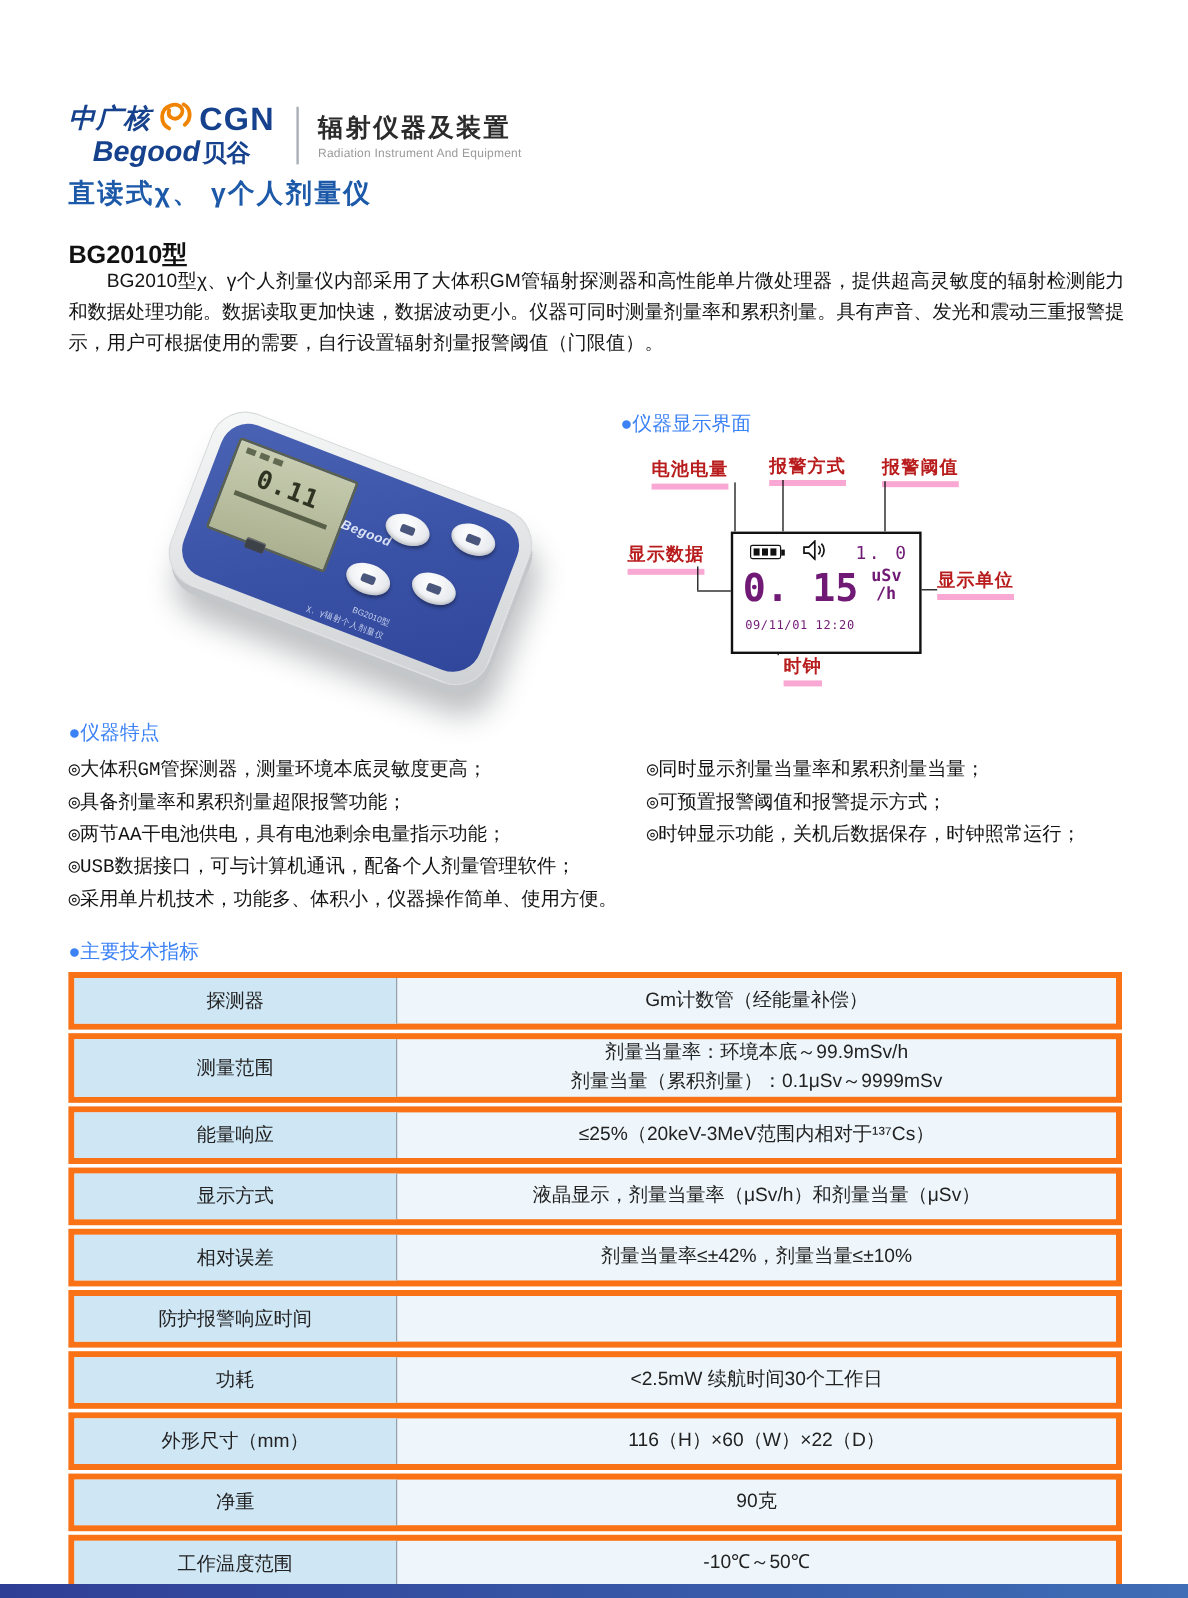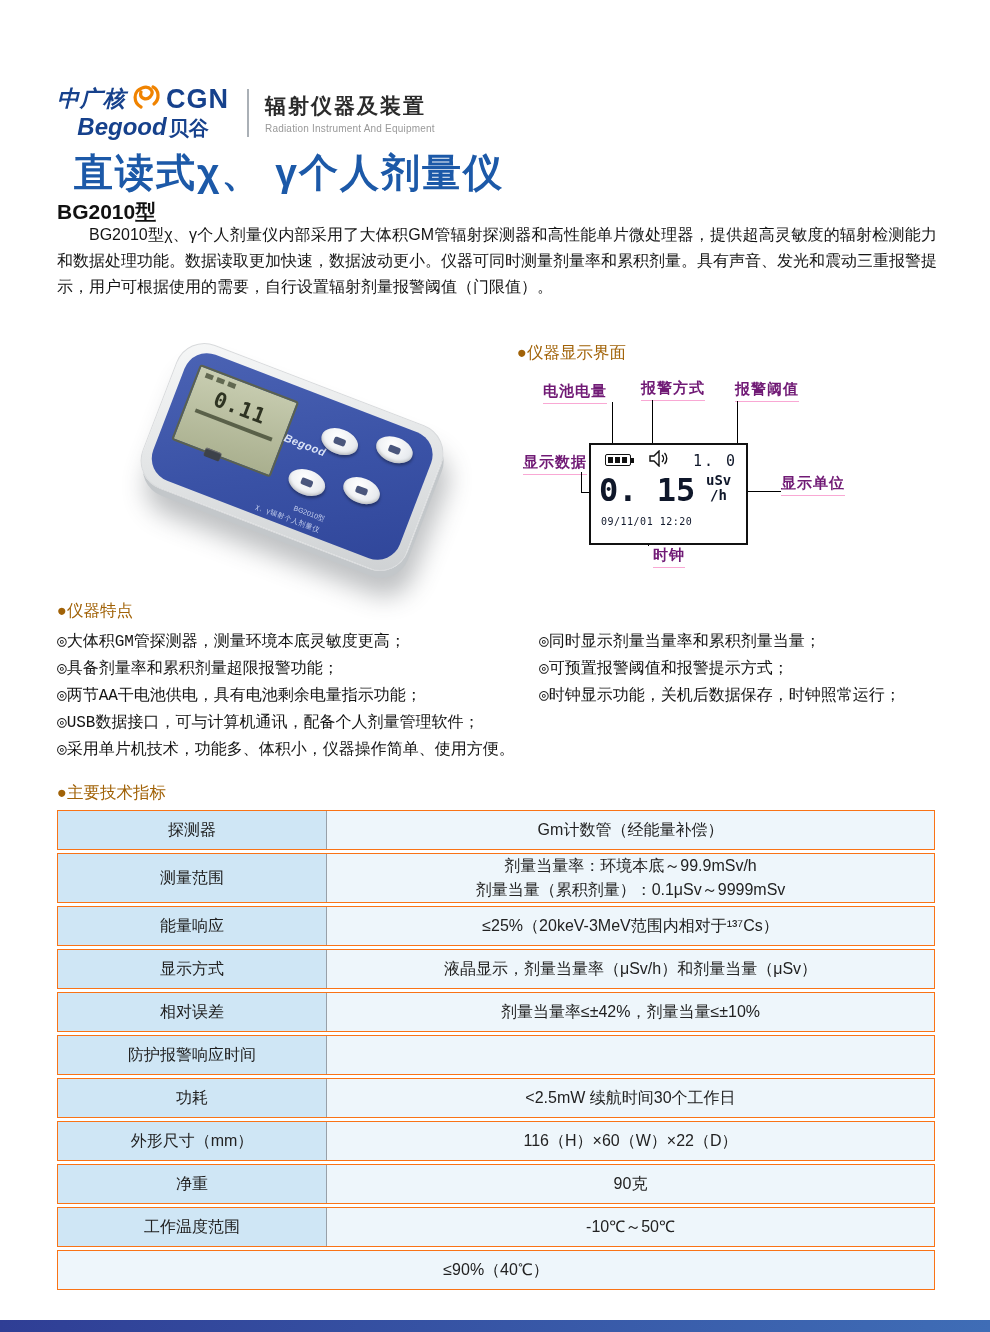--- a/index.html
+++ b/index.html
@@ -14,21 +14,21 @@
   .swirl{display:inline-block;width:34px;height:28px;margin:0 1px;}
   .logo-en{font-size:27px;font-weight:900;color:#16418c;letter-spacing:1px;}
   .logo-row2{margin-top:-2px;display:flex;align-items:baseline;gap:2px;}
   .logo-begood{font-size:24px;font-weight:900;font-style:italic;color:#16418c;}
   .logo-begood-cn{font-size:20px;font-weight:900;color:#16418c;}
   .hdr-div{width:2px;height:48px;background:#aab0b6;margin:0 16px 0 18px;}
   .dept-cn{font-size:21px;font-weight:bold;color:#2b2b2b;letter-spacing:2px;}
   .dept-en{font-size:10px;color:#999;margin-top:3px;letter-spacing:.2px;}
 
   
-  .title{position:absolute;left:74px;top:146px;margin:0;font-size:39px;font-weight:bold;
+  .title{position:absolute;left:57px;top:146px;margin:0;font-size:22px;font-weight:bold;
          color:#1c59a8;letter-spacing:2px;}
   .model{position:absolute;left:57px;top:198px;margin:0;font-size:21px;font-weight:bold;color:#111;}
   .intro{position:absolute;left:57px;top:222px;width:880px;margin:0;font-size:16px;
          line-height:1.62;text-align:justify;text-indent:2em;color:#141414;}
 
   
   .device{position:absolute;left:118px;top:332px;width:372px;height:268px;}
   .dev-body{position:absolute;left:32px;top:48px;width:282px;height:152px;border-radius:30px;
             transform:rotate(21deg);border:1px solid #d8dadc;
             background:linear-gradient(155deg,#f7f8f8 0%,#e5e7e8 45%,#ced1d3 100%);
@@ -51,56 +51,56 @@
   .dev-btn::after{content:"";position:absolute;left:13px;top:9px;width:12px;height:7px;
                   background:#2c3a66;border-radius:2px;opacity:.85;}
   .b1{left:152px;top:24px;}.b2{left:206px;top:12px;}.b3{left:136px;top:74px;}.b4{left:190px;top:62px;}
   .dev-txt1{position:absolute;left:152px;top:110px;font-size:7px;color:#c8d2ef;}
   .dev-txt2{position:absolute;left:116px;top:122px;font-size:7px;color:#c8d2ef;letter-spacing:.5px;}
   .dev-usb{position:absolute;left:86px;top:118px;width:17px;height:9px;background:#3d4249;
            border-radius:2px;transform:rotate(21deg);box-shadow:inset 0 1px 1px #777;}
 
   
   .disp{position:absolute;left:505px;top:340px;width:470px;height:245px;}
-  .sec-title{font-size:16.5px;color:#a16207;}
+  .sec-title{font-size:16.5px;color:#3b82f6;}
   .disp .sec-title{position:absolute;left:12px;top:2px;}
-  .dlabel{position:absolute;font-size:15px;font-weight:600;color:#701a75;
-          border-bottom:1px solid #f9a8d4;padding-bottom:2px;letter-spacing:1px;}
+  .dlabel{position:absolute;font-size:15px;font-weight:600;color:#b91c1c;
+          border-bottom:5px solid #f9a8d4;padding-bottom:2px;letter-spacing:1px;}
   .l-batt{left:38px;top:42px;}
   .l-mode{left:136px;top:39px;}
   .l-thr{left:230px;top:40px;}
   .l-data{left:18px;top:113px;}
   .l-unit{left:276px;top:134px;}
   .l-clock{left:148px;top:206px;}
   .ln{position:absolute;background:#000;}
   .lnv{width:1px;}
   .lnh{height:1px;}
-  .lcdbox{position:absolute;left:84px;top:103px;width:155px;height:98px;border:2px solid #111;
-          background:#fff;font-family:"DejaVu Sans Mono",monospace;color:#0f172a;}
+  .lcdbox{position:absolute;left:104px;top:103px;width:155px;height:98px;border:2px solid #111;
+          background:#fff;font-family:"DejaVu Sans Mono",monospace;color:#701a75;}
   .batt-icon{position:absolute;left:14px;top:9px;width:26px;height:12px;border:1px solid #111;
              border-radius:2px;display:flex;gap:2px;padding:2px;box-sizing:border-box;}
   .batt-icon i{display:block;width:5px;height:100%;background:#111;}
   .batt-icon::after{content:"";position:absolute;right:-4px;top:3px;width:3px;height:5px;background:#111;}
   .spk-icon{position:absolute;left:58px;top:5px;}
   .thr{position:absolute;left:102px;top:7px;font-size:15px;letter-spacing:2px;}
   .big{position:absolute;left:8px;top:26px;font-size:32px;font-weight:bold;letter-spacing:0px;}
   .unitblk{position:absolute;left:115px;top:28px;font-size:14px;font-weight:bold;line-height:1.1;}
   .unitblk .u2{margin-left:4px;}
   .dt{position:absolute;left:10px;top:71px;font-size:10px;letter-spacing:0.5px;}
 
   
   .features{position:absolute;left:57px;top:600px;width:905px;font-family:Liberation Mono, monospace;}
   .feat-grid{margin-top:6px;display:grid;grid-template-columns:482px auto;grid-auto-rows:27px;
              align-items:center;}
   .feat{font-size:16px;color:#141414;white-space:nowrap;}
 
   
   .specs{position:absolute;left:57px;top:782px;width:878px;}
   .spec-table{margin-top:6px;}
-  .spec-row{display:flex;border:1px solid #f97316;margin-bottom:3px;background:#eef6fb;}
+  .spec-row{display:flex;border:5px solid #f97316;margin-bottom:3px;background:#eef6fb;}
   .spec-name{width:268px;min-height:38px;background:#cfe6f5;border-right:1px solid #98a0a8;
              display:flex;align-items:center;justify-content:center;font-size:16px;color:#222;}
   .spec-value{flex:1;min-height:38px;display:flex;flex-direction:column;align-items:center;
               justify-content:center;font-size:16px;line-height:1.5;color:#222;}
 
   
   .footer{position:absolute;left:0;bottom:0;width:990px;height:12px;
           background:linear-gradient(90deg,#2f3e95 0%,#3f6db6 100%);}
 </style>
 </head>

